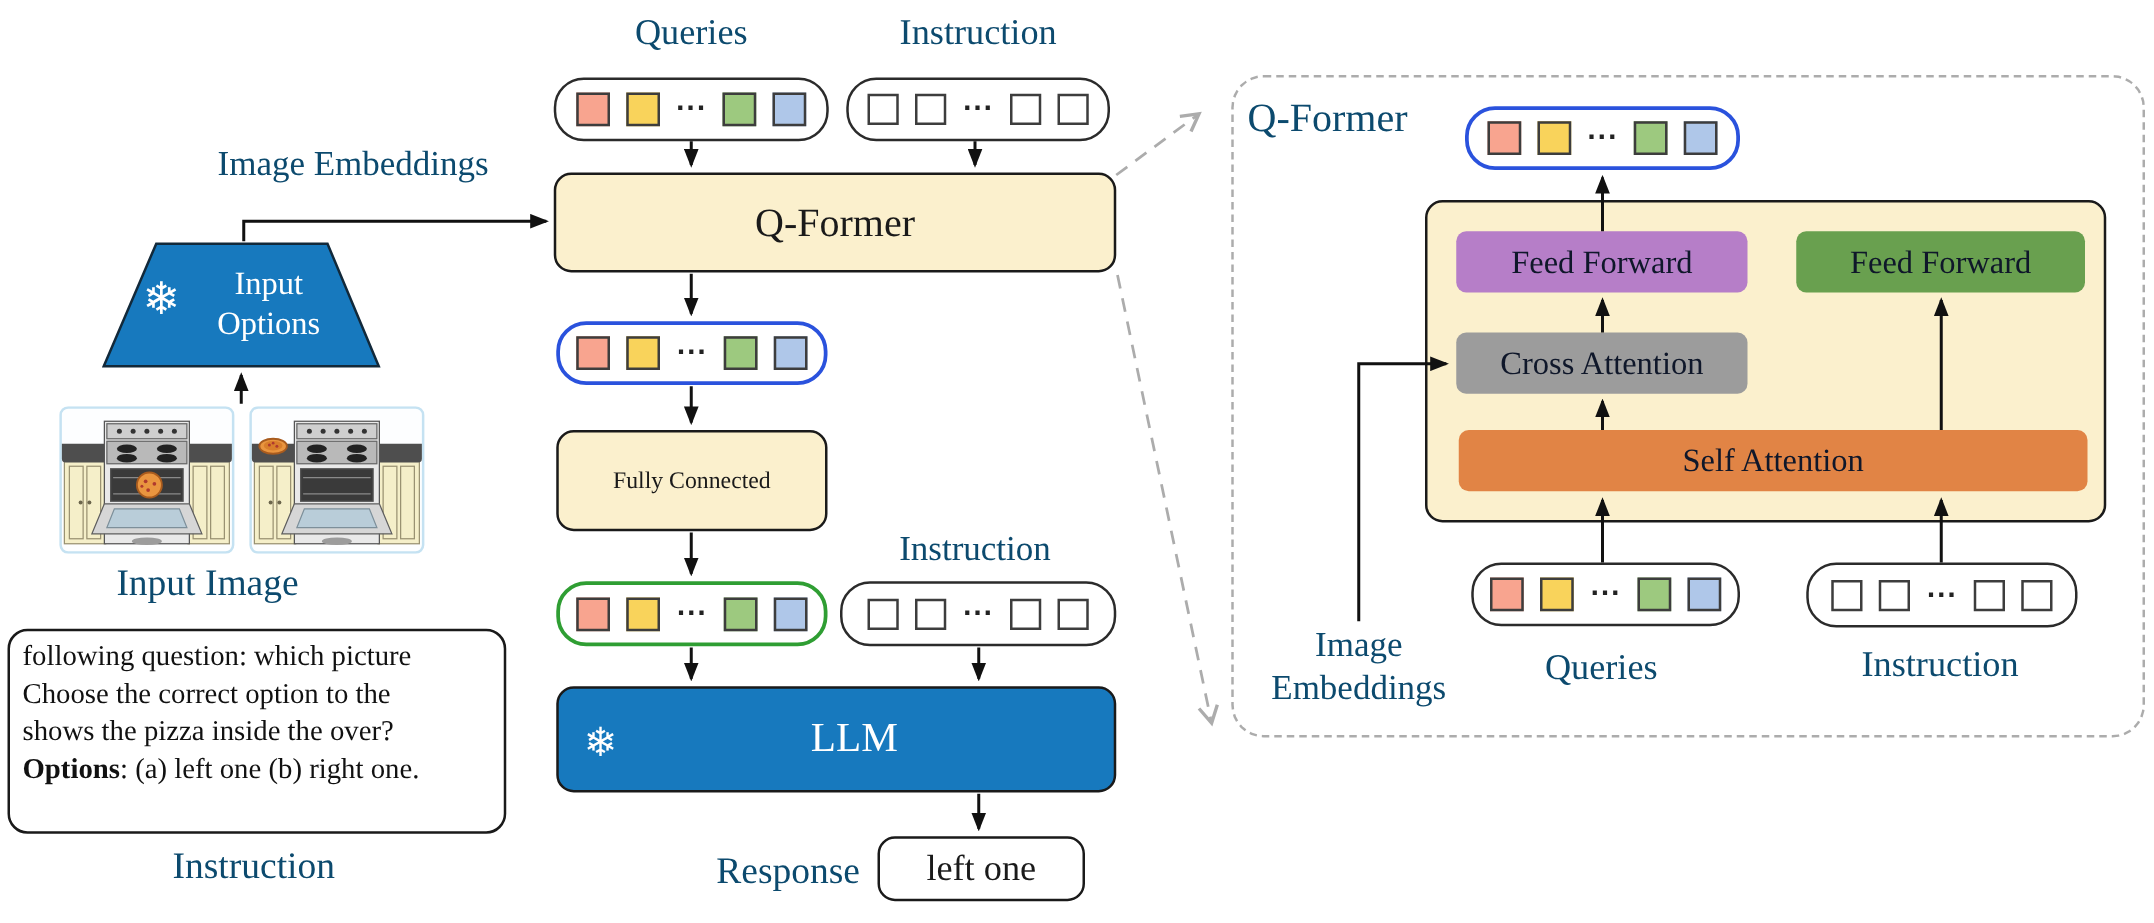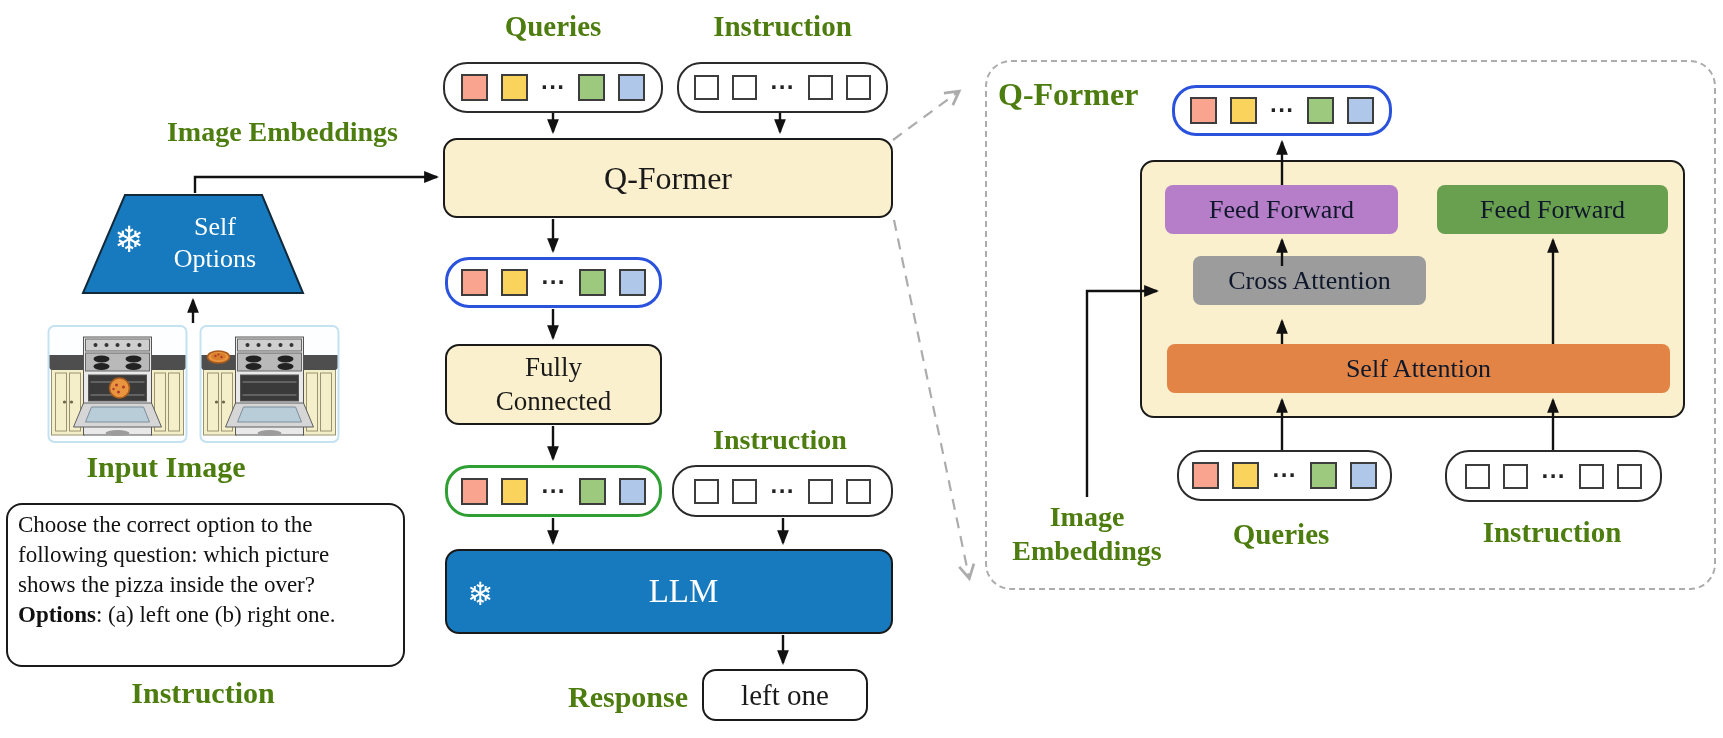--- a/index.html
+++ b/index.html
@@ -1,19 +1,19 @@
 <!DOCTYPE html>
 <html><head>
 <meta charset="utf-8">
 <style>
   html,body{margin:0;padding:0;background:#fff;}
   #canvas{position:relative;width:1723px;height:738px;background:#ffffff;overflow:hidden;
           font-family:"Liberation Serif",serif;color:#1a1a1a;}
   .abs{position:absolute;box-sizing:border-box;}
-  .lbl{position:absolute;box-sizing:border-box;font-weight:bold;color:#4d7c0f;text-align:center;white-space:nowrap;}
+  .lbl{position:absolute;box-sizing:border-box;font-weight:normal;color:#0c4a6e;text-align:center;white-space:nowrap;}
   .cream{background:#FBF0CD;border:2px solid #1a1a1a;border-radius:14px;
          display:flex;align-items:center;justify-content:center;text-align:center;}
   .row{position:absolute;box-sizing:border-box;background:#fff;border:2px solid #2b2b2b;border-radius:24px;
        display:flex;align-items:center;justify-content:center;gap:13px;}
   .row.bblue{border:3px solid #2A52DD;}
   .row.bgreen{border:3px solid #2F9E33;}
   .sq{width:27px;height:27px;border:2px solid #3d3d3d;box-sizing:border-box;display:inline-block;}
   .sqi{width:25px;height:25px;}
   .dots{font-family:"DejaVu Sans",sans-serif;font-size:19px;font-weight:bold;color:#222;letter-spacing:1px;line-height:1;}
   .block{position:absolute;box-sizing:border-box;border-radius:8px;color:#0f172a;
@@ -52,21 +52,21 @@
   </div>
 
   <div class="row bblue" style="left:445px;top:257px;width:217px;height:51px;">
       <span class="sq" style="background: rgb(248, 164, 143);"></span>
       <span class="sq" style="background: rgb(249, 211, 91);"></span>
       <span class="dots">···</span>
       <span class="sq" style="background: rgb(157, 201, 127);"></span>
       <span class="sq" style="background: rgb(175, 199, 233);"></span>
     </div>
 
-  <div class="abs cream" style="left:445px;top:344px;width:217px;height:81px;font-size:27px;line-height:1.25;">
+  <div class="abs cream" style="left:445px;top:344px;width:217px;height:81px;font-size:19px;line-height:1.25;">
     <span style="display:inline-block;width:150px;">Fully Connected</span>
   </div>
 
   <div class="lbl" style="left:670px;top:424px;width:220px;font-size:28px;">Instruction</div>
 
   <div class="row bgreen" style="left:445px;top:465px;width:217px;height:52px;">
       <span class="sq" style="background: rgb(248, 164, 143);"></span>
       <span class="sq" style="background: rgb(249, 211, 91);"></span>
       <span class="dots">···</span>
       <span class="sq" style="background: rgb(157, 201, 127);"></span>
@@ -90,21 +90,21 @@
         display:flex;align-items:center;justify-content:center;font-size:29px;background:#fff;">
     <span>left one</span>
   </div>
 
   <div class="lbl" style="left:140px;top:116px;width:285px;font-size:28px;">Image Embeddings</div>
 
   <div class="above abs" style="left:104px;top:219px;width:50px;height:56px;text-align:center;">
     <span class="snow" style="font-size:36px;">❄</span>
   </div>
   <div class="above abs" style="left:145px;top:211px;width:140px;color:#fff;font-size:26px;line-height:32px;text-align:center;">
-      <div>Self</div>
+      <div>Input</div>
       <div>Options</div>
     </div>
 
   <div class="abs" style="left:47px;top:325px;width:141px;height:118px;">
     <svg width="141" height="118" viewBox="0 0 140 118">
       <rect x="1" y="1" width="138" height="116" rx="6" fill="#fdfeff" stroke="#c5e2f2" stroke-width="2"></rect>
       <rect x="4" y="44" width="33" height="66" fill="#F5EFC9" stroke="#9a9272"></rect>
       <rect x="8" y="48" width="11" height="58" fill="none" stroke="#9a9272"></rect>
       <rect x="22" y="48" width="11" height="58" fill="none" stroke="#9a9272"></rect>
       <circle cx="17" cy="77" r="1.6" fill="#6b654c"></circle>
@@ -174,22 +174,22 @@
         <circle cx="22" cy="32" r="1.2" fill="#B03A2E"></circle>
         <circle cx="19" cy="29.5" r="1.1" fill="#B03A2E"></circle>
     </svg>
   </div>
 
   <div class="lbl" style="left:36px;top:450px;width:260px;font-size:30px;">Input Image</div>
 
   <div class="abs instrtext" style="left:6px;top:503px;width:399px;height:164px;border:2px solid #1a1a1a;border-radius:16px;
         padding:5px 10px;background:#fff;">
     <div>
+        <div>following question: which picture</div>
         <div>Choose the correct option to the</div>
-        <div>following question: which picture</div>
         <div>shows the pizza inside the over?</div>
       </div>
     <div>
       <b>Options</b><span>: (a) left one (b) right one.</span>
     </div>
   </div>
 
   <div class="lbl" style="left:73px;top:676px;width:260px;font-size:30px;">Instruction</div>
 
   <div class="abs" style="left:985px;top:60px;width:731px;height:530px;border:2px dashed #ACACAC;border-radius:26px;"></div>
@@ -205,21 +205,21 @@
     </div>
 
   <div class="abs cream" style="left:1140px;top:160px;width:545px;height:258px;"></div>
 
   <div class="block" style="left:1165px;top:185px;width:233px;height:49px;background:#B67EC8;">
     <span>Feed Forward</span>
   </div>
   <div class="block" style="left:1437px;top:185px;width:231px;height:49px;background:#69A04F;">
     <span>Feed Forward</span>
   </div>
-  <div class="block" style="left:1165px;top:256px;width:233px;height:49px;background:#9C9C9C;margin-left:28px;">
+  <div class="block" style="left:1165px;top:266px;width:233px;height:49px;background:#9C9C9C;">
     <span>Cross Attention</span>
   </div>
   <div class="block" style="left:1167px;top:344px;width:503px;height:49px;background:#E18445;">
     <span>Self Attention</span>
   </div>
 
   <div class="row" style="left:1177px;top:450px;width:215px;height:51px;">
       <span class="sq" style="background: rgb(248, 164, 143);"></span>
       <span class="sq" style="background: rgb(249, 211, 91);"></span>
       <span class="dots">···</span>

